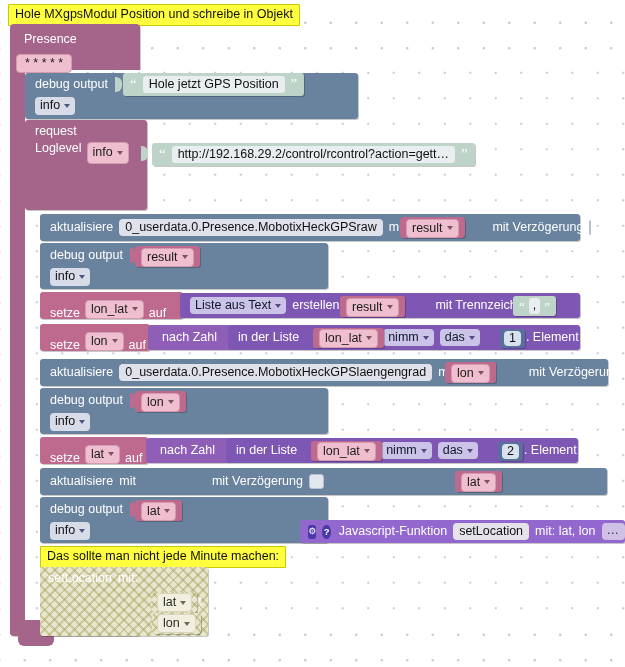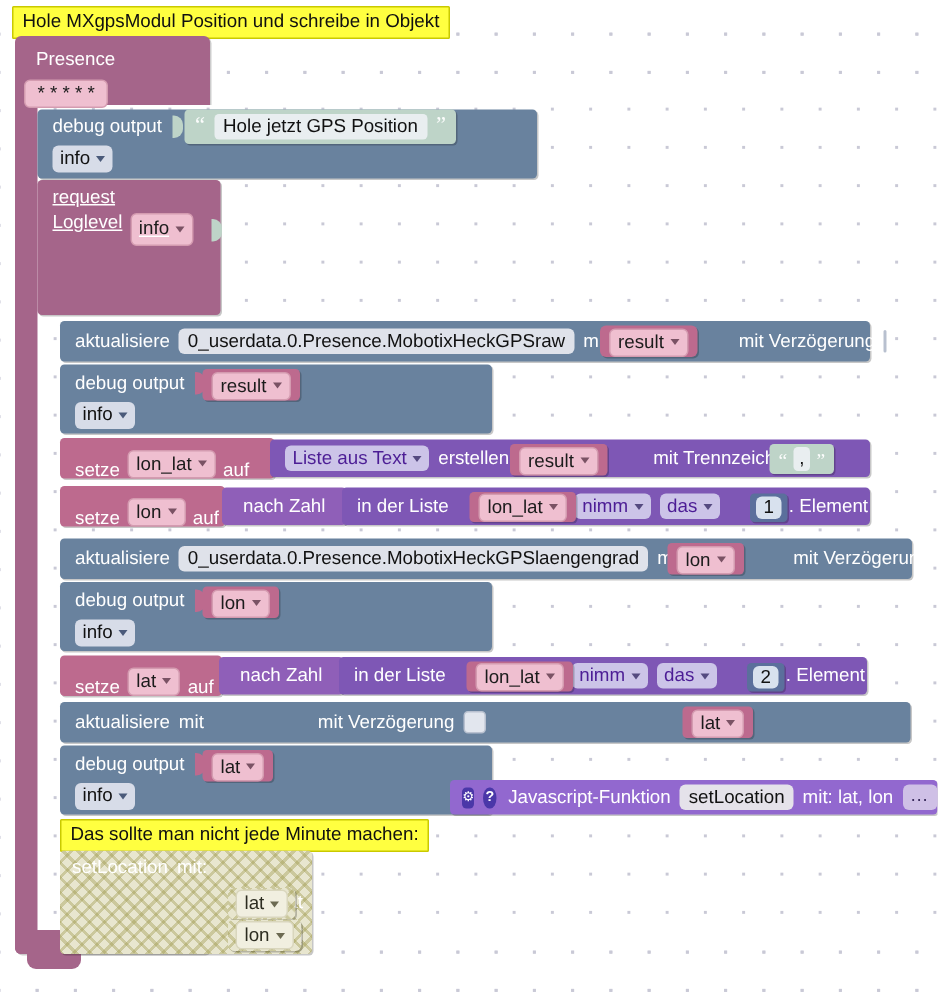--- a/index.html
+++ b/index.html
@@ -31,33 +31,33 @@
     font-size:12.5px;color:#000;line-height:1.15;
   }
   .fld .caret{
     width:0;height:0;border-left:3.5px solid transparent;border-right:3.5px solid transparent;
     border-top:4px solid #6b5060;margin-left:1px;margin-top:1px;
   }
   .fld.varP{background:#efbfd0;border:1px solid #d49bb0;color:#1b1b1b;}
   .fld.varP .caret{border-top-color:#7a5264;}
   .fld.lightBlue{background:#d7dce8;color:#111;}
   .fld.lightBlue .caret{border-top-color:#4a5a7a;}
-  .fld.lilac{background:#ccc4e8;color:#4c1d95;}
+  .fld.lilac{background:#ccc4e8;color:#0f172a;}
   .fld.lilac .caret{border-top-color:#554a80;}
   .fld.objid{background:#dfe2ea;color:#111;border-radius:4px;padding:1px 6px 2px;}
   .fld.txt{background:#e9eef0;color:#111;border-radius:3px;padding:1px 6px 2px;}
   .fld.grey{background:#e9e9df;color:#111;}
   .fld.grey .caret{border-top-color:#6a6a55;}
   .fld.dots{background:#cfc0e6;color:#3a2b5c;letter-spacing:1px;padding:0 5px 2px;}
   
   .cbx{width:13px;height:13px;border-radius:3px;background:#e2e6ee;border:1px solid #b8c0cf;
        display:inline-flex;align-items:center;justify-content:center;font-size:11px;color:#3f4a63;}
   .cbx.on:after{content:"\2713";font-size:11px;color:#3d4a66;line-height:1;}
   .c-debug{background:#69829e;}
-  .c-req{background:#a5658a;text-decoration:underline;}
+  .c-req{background:#a5658a;}
   .c-update{background:#69829e;}
   .c-setvar{background:#bd6a8e;align-items:flex-end;}
   .c-list{background:#7e57b5;}
   .c-math{background:#8f5fb8;}
   .c-text{background:#bed4c8;}
   .c-js{background:#9268cf;}
   .c-num{background:#5b6f9c;}
   
   .cmt{
     position:absolute;background:#ffff40;border:1px solid #c9c900;
@@ -144,20 +144,25 @@
     <div style="height:22px;display:flex;padding-left:10px;gap:5px;">
       <span class="lbl">Loglevel</span>
       <span class="fld varP">
         <span>info</span>
           <i class="caret"></i>
       </span>
     </div>
   </div>
   <span class="plug" style="position:absolute;left:141px;top:146px;background:#bed4c8;"></span>
 
+  <div class="blk sh c-text" style="left:152px;top:143px;height:23px;padding:0 7px;gap:6px;">
+    <span class="quote q-open"></span>
+    <span class="fld txt">http://192.168.29.2/control/rcontrol?action=gett…</span>
+    <span class="quote q-close"></span>
+  </div>
 
   <div class="blk sh c-update" style="left:40px;top:214px;width:540px;height:27px;padding-left:10px;gap:6px;">
     <span class="lbl">aktualisiere</span>
     <span class="fld objid">0_userdata.0.Presence.MobotixHeckGPSraw</span>
     <span class="lbl">mit</span>
     <span style="width:4px"></span>
     <span class="lbl" style="margin-left:75px;">mit Verzögerung</span>
     <span class="cbx"></span>
   </div>
   <div class="blk sh c-setvar" style="left:400px;top:217px;height:21px;padding:0 6px;border-radius:4px;">

